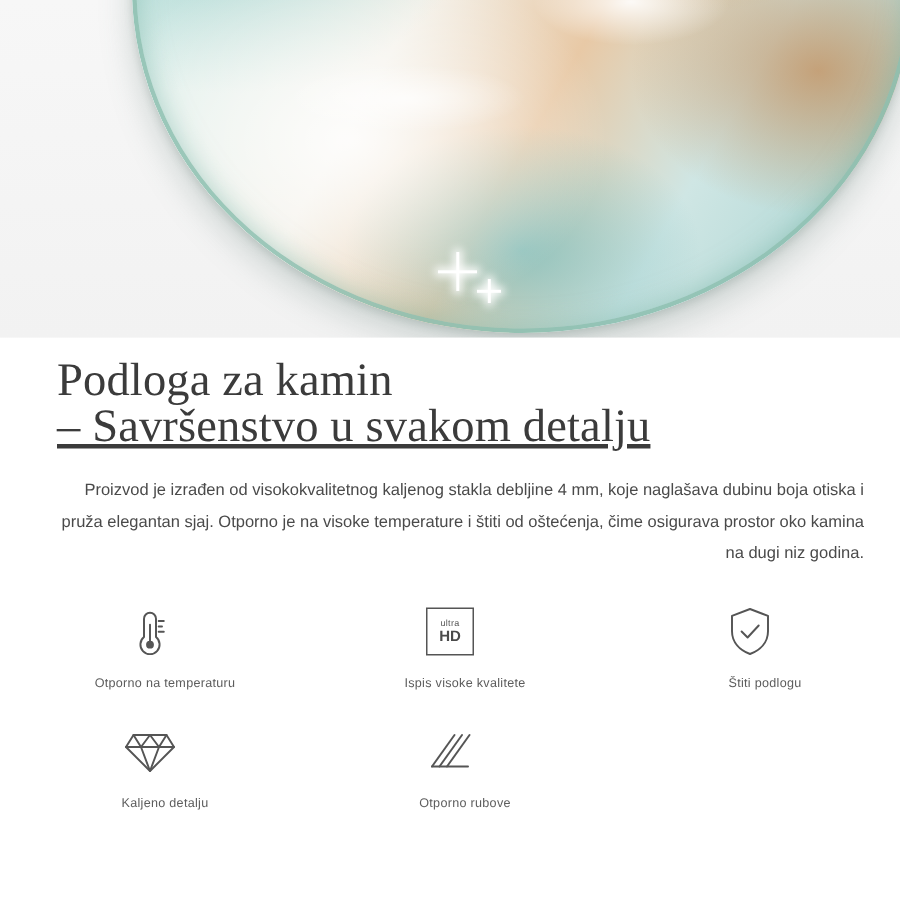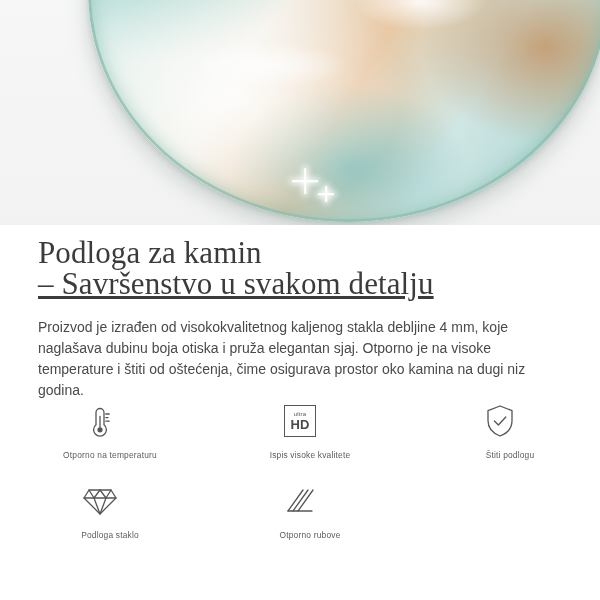--- a/index.html
+++ b/index.html
@@ -109,24 +109,25 @@
     font-family: "Liberation Serif", serif;
     font-weight: 400;
     font-size: 31px;
     line-height: 31px;
     color: #3b3b3b;
     letter-spacing: 0.1px;
   }
   .headline .line2 { display: block; text-decoration: underline; }
   .body-copy {
     margin: 0;
-    padding: 18px 38px 0 38px;
-    font-size: 14px;
+    padding: 18px 24px 0 38px;
+    font-size: 11px;
     line-height: 21px;
     color: #4a4a4a;
+    text-align: right;
   }
 
   
   .features {
     position: absolute;
     left: 0;
     top: 400px;
     width: 600px;
     display: grid;
     grid-template-columns: repeat(3, 1fr);
@@ -170,21 +171,21 @@
     align-items: center;
     justify-content: center;
     line-height: 1;
   }
   .hd-box .ultra {
     font-size: 6px;
     color: #555555;
     letter-spacing: 0.2px;
   }
   .hd-box .hd {
-    font-size: 13px;
+    font-size: 10px;
     font-weight: bold;
     color: #4a4a4a;
     margin-top: 1px;
   }
 </style>
 </head>
 <body>
 
 <div class="page">
 
@@ -242,21 +243,21 @@
 
     <div class="feature">
       <div class="ico">
         <svg width="38" height="34" viewBox="0 0 38 34">
           <path class="stroke" d="M8 6 H30 L35 14 L19 30 L3 14 Z"></path>
           <path class="stroke" d="M3 14 H35"></path>
           <path class="stroke" d="M8 6 L13 14 L19 30 L25 14 L30 6"></path>
           <path class="stroke" d="M13 14 L19 6 L25 14"></path>
         </svg>
       </div>
-      <div class="caption">Podloga staklo</div>
+      <div class="caption">Kaljeno detalju</div>
     </div>
 
     <div class="feature">
       <div class="ico">
         <svg width="36" height="34" viewBox="0 0 36 34">
           <path class="stroke" d="M6 27 L21 6"></path>
           <path class="stroke" d="M11 27 L26 6"></path>
           <path class="stroke" d="M16 27 L31 6"></path>
           <path class="stroke" d="M6 27 H30"></path>
         </svg>

